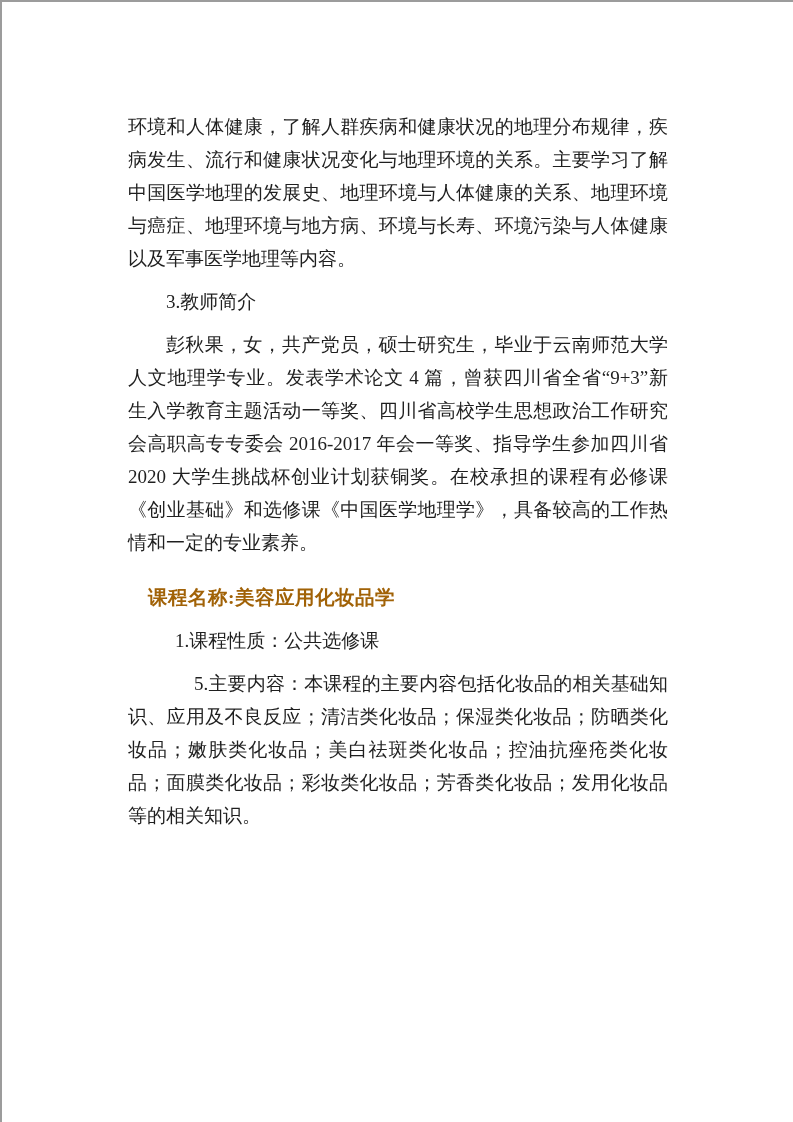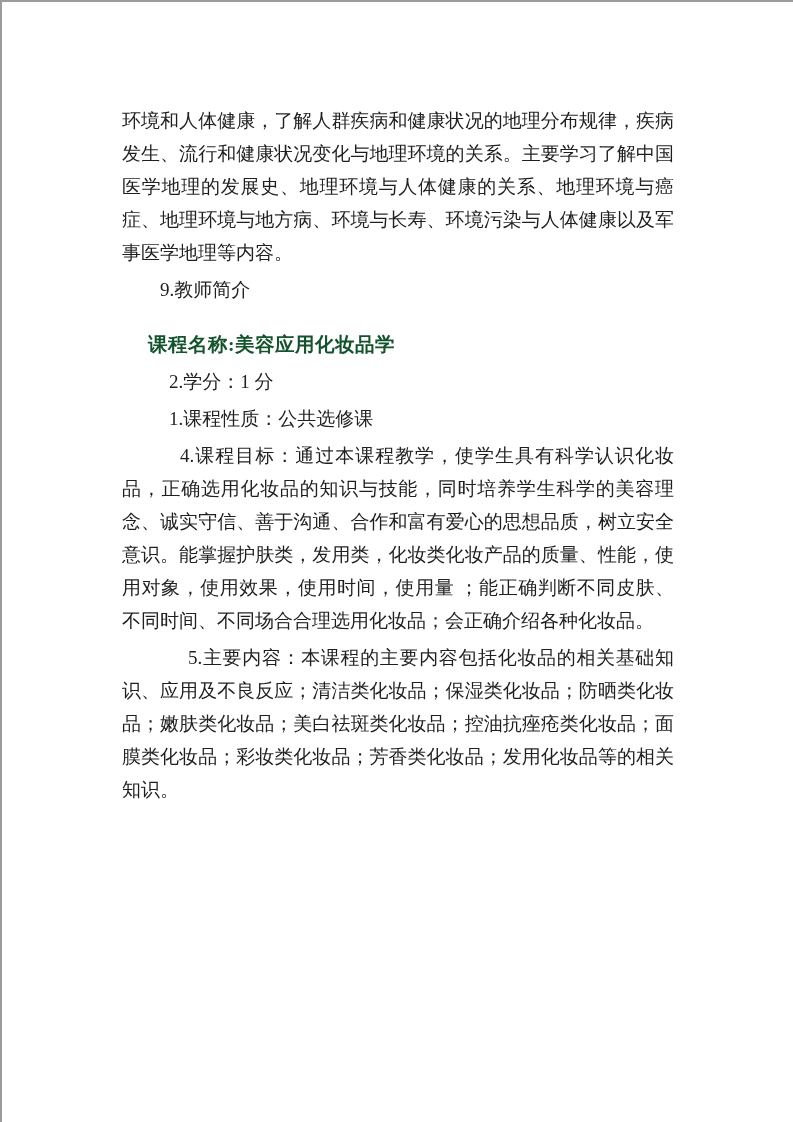--- a/index.html
+++ b/index.html
@@ -22,57 +22,56 @@
   .text-block {
     position: absolute;
     left: 116px;
     top: 98px;
     width: 560px;
     font-size: 19px;
     line-height: 33px;
     text-align: justify;
   }
   .para {
-    margin: 4px;
+    margin: 10px;
     text-align: justify;
   }
   .indent-heading   { text-indent: 38px; }   
   .indent-body      { text-indent: 38px; }   
   .course-title {
     margin: 0;
     margin-top: 22px;
     text-indent: 30px;
     font-weight: 700;
     font-size: 19.5px;
     letter-spacing: 0.5px;
-    color: #14532d;
+    color: #a16207;
     text-align: left;
   }
   .indent-item      { text-indent: 47px; }   
   .indent-item-4    { text-indent: 58px; }   
   .indent-item-5    { text-indent: 66px; }   
   .indent-item-6    { text-indent: 51px; }   
 </style>
 </head>
 <body>
 
 <div class="page">
   <div class="text-block">
 
     <p class="para">环境和人体健康，了解人群疾病和健康状况的地理分布规律，疾病发生、流行和健康状况变化与地理环境的关系。主要学习了解中国医学地理的发展史、地理环境与人体健康的关系、地理环境与癌症、地理环境与地方病、环境与长寿、环境污染与人体健康以及军事医学地理等内容。</p>
 
-    <p class="para indent-heading">9.教师简介</p>
+    <p class="para indent-heading">3.教师简介</p>
 
+    <p class="para indent-body">彭秋果，女，共产党员，硕士研究生，毕业于云南师范大学人文地理学专业。发表学术论文 4 篇，曾获四川省全省“9+3”新生入学教育主题活动一等奖、四川省高校学生思想政治工作研究会高职高专专委会 2016-2017 年会一等奖、指导学生参加四川省 2020 大学生挑战杯创业计划获铜奖。在校承担的课程有必修课《创业基础》和选修课《中国医学地理学》，具备较高的工作热情和一定的专业素养。</p>
 
     <p class="course-title">课程名称:美容应用化妆品学</p>
 
 
-    <p class="para indent-item">2.学分：1 分</p>
 
     <p class="para indent-item">1.课程性质：公共选修课</p>
 
-    <p class="para indent-item-4">4.课程目标：通过本课程教学，使学生具有科学认识化妆品，正确选用化妆品的知识与技能，同时培养学生科学的美容理念、诚实守信、善于沟通、合作和富有爱心的思想品质，树立安全意识。能掌握护肤类，发用类，化妆类化妆产品的质量、性能，使用对象，使用效果，使用时间，使用量 ；能正确判断不同皮肤、不同时间、不同场合合理选用化妆品；会正确介绍各种化妆品。</p>
 
     <p class="para indent-item-5">5.主要内容：本课程的主要内容包括化妆品的相关基础知识、应用及不良反应；清洁类化妆品；保湿类化妆品；防晒类化妆品；嫩肤类化妆品；美白祛斑类化妆品；控油抗痤疮类化妆品；面膜类化妆品；彩妆类化妆品；芳香类化妆品；发用化妆品等的相关知识。</p>
 
 
   </div>
 </div>
 
 </body></html>

